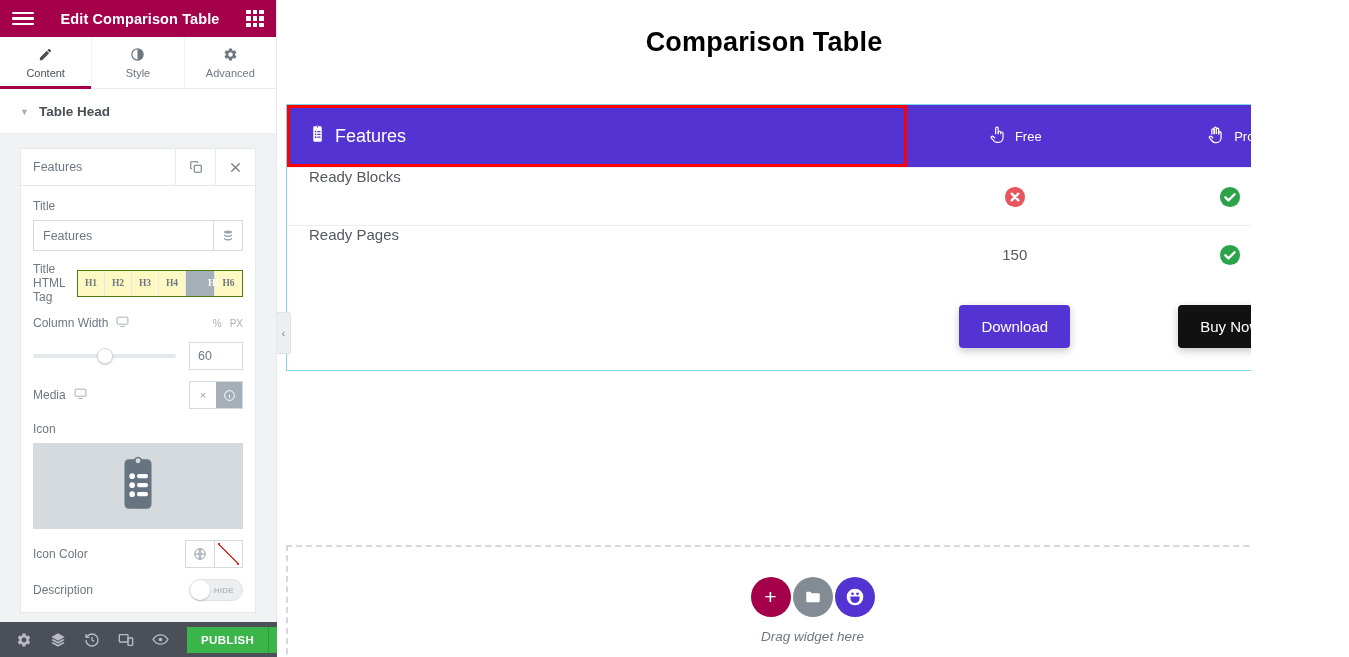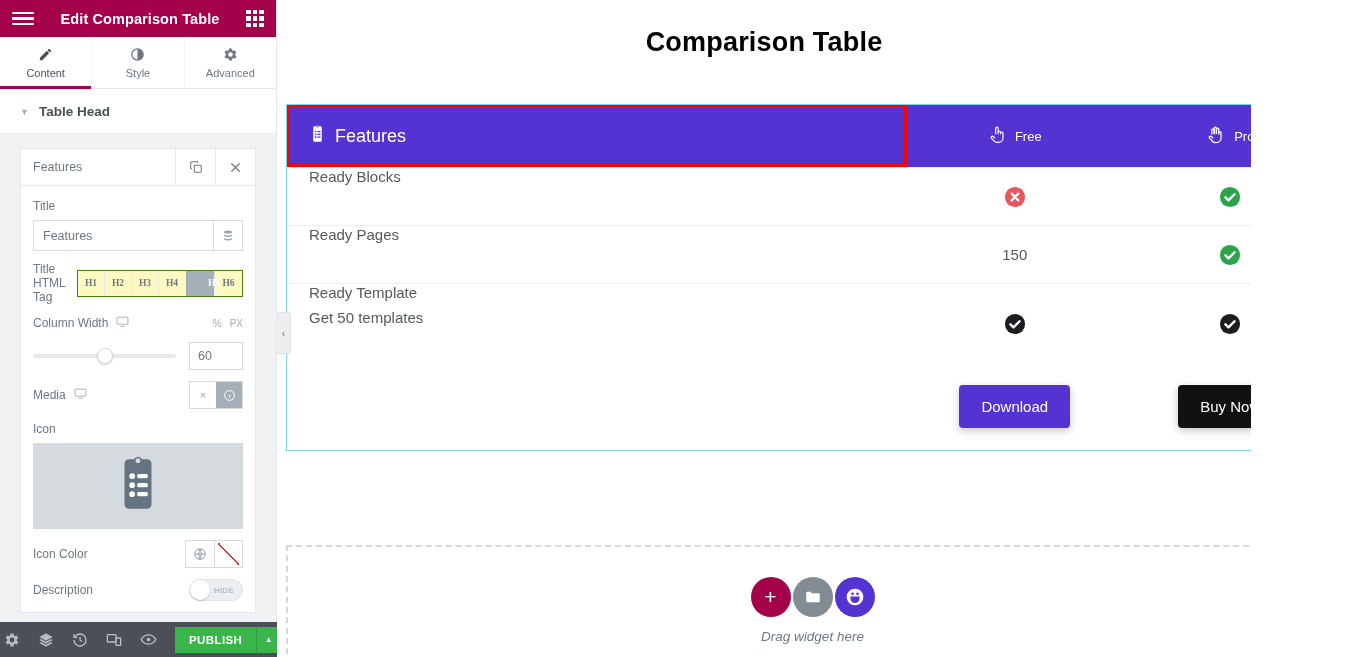--- a/index.html
+++ b/index.html
@@ -122,21 +122,21 @@
   }
 
   .toggle { width: 54px; height: 22px; border-radius: 11px; background: #eceef0;
             border: 1px solid #e0e3e6; display: flex; align-items: center; position: relative; cursor: pointer; }
   .toggle .knob { width: 20px; height: 20px; border-radius: 50%; background: #fff;
                   box-shadow: 0 1px 2px rgba(0,0,0,.2); margin-left: 0px; }
   .toggle .t { position: absolute; right: 8px; font-size: 8px; font-weight: 700; color: #b6bec5; letter-spacing: .3px; }
 
   .panel-footer {
     position: absolute; left: 0; bottom: 0; width: 277px; height: 35px;
-    background: #4b4f58; display: flex; align-items: center; padding: 0 4px; gap: 18px;
+    background: #4b4f58; display: flex; align-items: center; padding: 0 16px; gap: 18px;
   }
   .pf-ic { color: #b8bcc2; cursor: pointer; display: flex; align-items: center; }
   .pf-pub { margin-left: auto; display: flex; height: 26px; }
   .pf-pub .main {
     background: #39b54a; color: #fff; font-size: 11.5px; font-weight: 700; letter-spacing: .4px;
     display: flex; align-items: center; padding: 0 14px; cursor: pointer;
   }
   .pf-pub .arr { background: #39b54a; color: #fff; width: 24px; display: flex;
                  align-items: center; justify-content: center; border-left: 1px solid #2e9c3e;
                  cursor: pointer; font-size: 8px; }
@@ -518,42 +518,20 @@
         <div class="ct-cell col">
           <span class="mark">
             <svg width="22" height="22" viewBox="0 0 24 24">
                 <circle cx="12" cy="12" r="11" fill="#2aa34a"></circle>
                 <path d="M7 12.4l3.3 3.3L17 9" stroke="#fff" stroke-width="2.6" fill="none" stroke-linecap="round" stroke-linejoin="round"></path>
               </svg>
           </span>
         </div>
       </div>
 
-      <div class="ct-row ct-r3">
-        <div class="ct-cell features">
-          <span>Ready Template</span>
-          <span class="ct-desc">Get 50 templates</span>
-        </div>
-        <div class="ct-cell col">
-          <span class="mark">
-            <svg width="22" height="22" viewBox="0 0 24 24">
-                <circle cx="12" cy="12" r="11" fill="#1b1d21"></circle>
-                <path d="M7 12.4l3.3 3.3L17 9" stroke="#fff" stroke-width="2.6" fill="none" stroke-linecap="round" stroke-linejoin="round"></path>
-              </svg>
-          </span>
-        </div>
-        <div class="ct-cell col">
-          <span class="mark">
-            <svg width="22" height="22" viewBox="0 0 24 24">
-                <circle cx="12" cy="12" r="11" fill="#1b1d21"></circle>
-                <path d="M7 12.4l3.3 3.3L17 9" stroke="#fff" stroke-width="2.6" fill="none" stroke-linecap="round" stroke-linejoin="round"></path>
-              </svg>
-          </span>
-        </div>
-      </div>
 
       <div class="ct-foot">
         <div class="features"></div>
         <div class="col">
           <div class="btn-dl">Download</div>
         </div>
         <div class="col">
           <div class="btn-buy">Buy Now</div>
         </div>
       </div>

